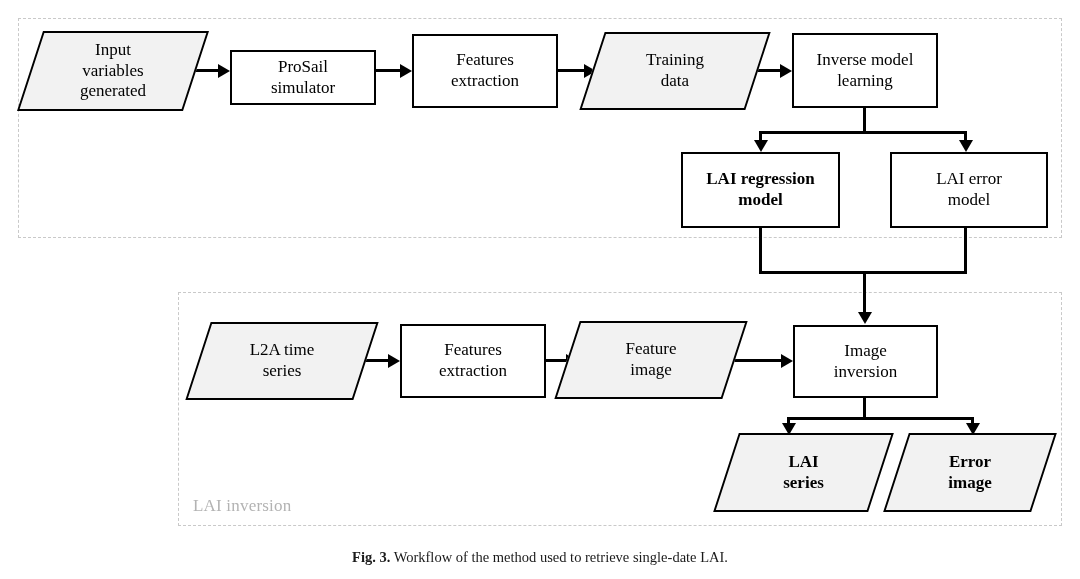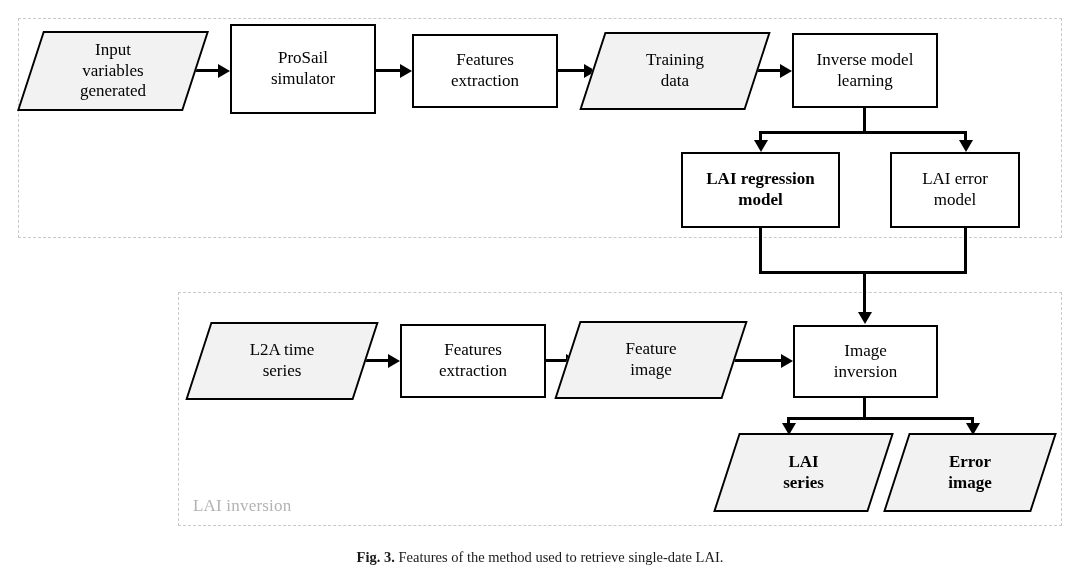--- a/index.html
+++ b/index.html
@@ -122,21 +122,21 @@
   <div class="group-box" style="left:178px; top:292px; width:884px; height:234px;"></div>
   <div class="group-label" style="left:193px; top:496px;">LAI inversion</div>
 
   <div class="node para" style="left:30px; top:31px; width:166px; height:80px;">
     <span class="para-shape"></span>
     <span class="node-label">Input
 variables
 generated</span>
   </div>
 
-  <div class="node rect" style="left:230px; top:24px; width:146px; height:90px;">
+  <div class="node rect" style="left:230px; top:50px; width:146px; height:55px;">
     <span class="node-label">ProSail
 simulator</span>
   </div>
 
   <div class="node rect" style="left:412px; top:34px; width:146px; height:74px;">
     <span class="node-label">Features
 extraction</span>
   </div>
 
   <div class="node para" style="left:592px; top:32px; width:166px; height:78px;">
@@ -148,21 +148,21 @@
   <div class="node rect" style="left:792px; top:33px; width:146px; height:75px;font-family:Liberation Serif, serif;">
     <span class="node-label">Inverse model
 learning</span>
   </div>
 
   <div class="node rect" style="left:681px; top:152px; width:159px; height:76px;font-weight:bold;">
     <span class="node-label">LAI regression
 model</span>
   </div>
 
-  <div class="node rect" style="left:890px; top:152px; width:130px; height:76px;">
+  <div class="node rect" style="left:890px; top:152px; width:158px; height:76px;">
     <span class="node-label">LAI error
 model</span>
   </div>
 
   <div class="node para" style="left:198px; top:322px; width:168px; height:78px;">
     <span class="para-shape"></span>
     <span class="node-label">L2A time
 series</span>
   </div>
 
@@ -229,16 +229,16 @@
   <div class="arrow right" style="left:781px; top:353.5px;"></div>
 
   <div class="conn v" style="left:863px; top:398px; width:3px; height:22px;"></div>
   <div class="conn h" style="left:787px; top:417px; width:187px;"></div>
   <div class="conn v" style="left:787px; top:417px; width:3px; height:9px;"></div>
   <div class="arrow down" style="left:781.5px; top:423px;"></div>
   <div class="conn v" style="left:971px; top:417px; width:3px; height:9px;"></div>
   <div class="arrow down" style="left:965.5px; top:423px;"></div>
 
   <div id="caption" style="top:549px;">
-    <span class="cap-num">Fig. 3.</span><span> Features of the method used to retrieve single-date LAI.</span>
+    <span class="cap-num">Fig. 3.</span><span> Workflow of the method used to retrieve single-date LAI.</span>
   </div>
 
 </div>
 
 </body></html>

